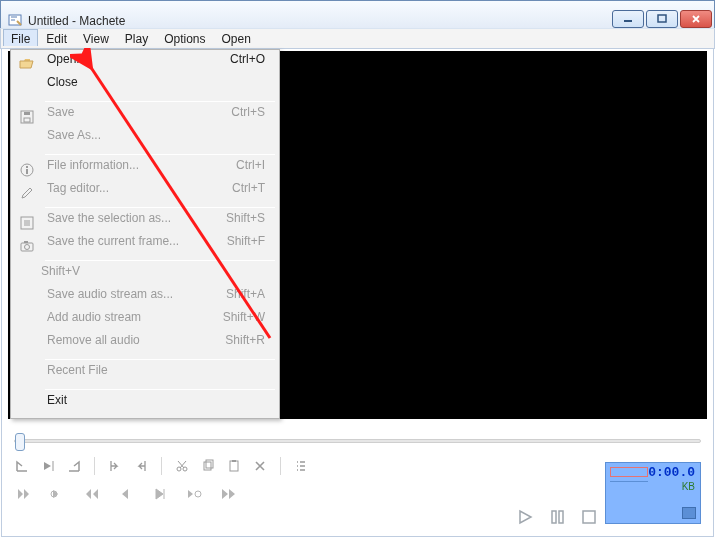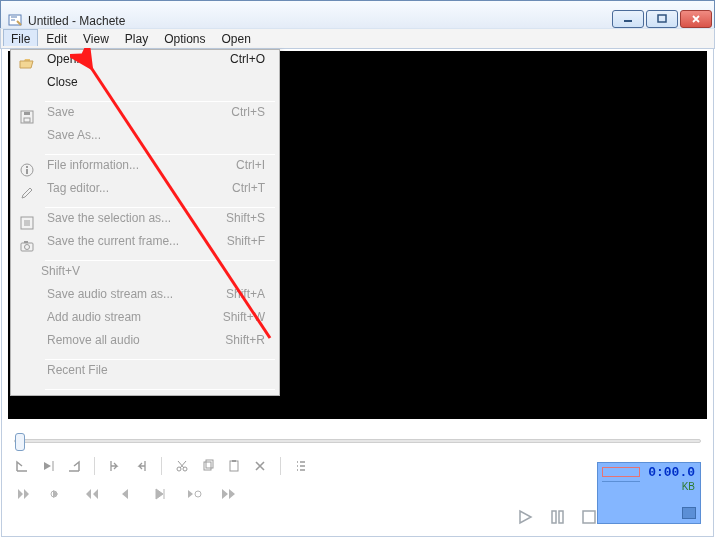--- a/index.html
+++ b/index.html
@@ -41,21 +41,21 @@
   .seek-thumb { position:absolute; left:0px; top:-7px; width:10px; height:18px; background:#eef4fc; border:1px solid #7da0c6; border-radius:3px; }
   .toolbar-row { display:flex; align-items:center; gap:10px; padding:6px 6px 0 6px;}
   .tb-icon { color:#9b9b9b; width:16px; height:16px; display:flex; align-items:center; justify-content:center; }
   .tb-sep { width:1px; height:18px; background:#d8d8d8; margin:0 2px; }
   .transport-row { display:flex; align-items:center; gap:14px; padding:10px 6px 0 6px;}
   .tp-icon { color:#b5b5b5; width:20px; height:18px; display:flex; align-items:center; justify-content:center; }
   .play-controls { position:absolute; right:108px; bottom:4px; display:flex; gap:12px;}
   .play-controls .tp-icon { color:#9fa6ad; }
 
   
-  .panel { position:absolute; right:6px; bottom:6px; width:104px; height:62px; background:#84b6ff; border:1px solid #5b8fd6; }
+  .panel { position:absolute; right:6px; bottom:6px; width:96px; height:62px; background:#84b6ff; border:1px solid #5b8fd6; }
   .panel .bar { position:absolute; left:4px; top:4px; width:38px; height:10px; border:1px solid #e67373; background:transparent; }
   .panel .time { position:absolute; right:5px; top:2px; color:#0030c7; font-family: "Consolas","Courier New",monospace; font-size:13px; font-weight:bold; }
   .panel .kb { position:absolute; right:5px; top:18px; color:#2d7a2d; font-size:10px; }
   .panel .mini { position:absolute; right:4px; bottom:4px; width:14px; height:12px; background:#5b8fd6; border:1px solid #3f6fb0;}
   .panel .line { position:absolute; left:4px; top:18px; width:38px; height:1px; background:#5b8fd6; }
 
   
   .arrow { position:absolute; left:70px; top:48px; z-index:20; pointer-events:none;}
 </style>
 </head>
@@ -342,20 +342,25 @@
   </div>
   <div class="dd-sep"></div>
 
   <div class="dd-item disabled">
     <span class="dd-icon"></span>
     <span class="dd-label">Recent File</span>
     <span class="dd-accel"></span>
   </div>
   <div class="dd-sep"></div>
 
+  <div class="dd-item enabled">
+    <span class="dd-icon"></span>
+    <span class="dd-label">Exit</span>
+    <span class="dd-accel"></span>
+  </div>
 </div>
 
 <svg class="arrow" width="230" height="310">
   <defs>
       <marker id="ah" markerWidth="12" markerHeight="12" refX="2" refY="5" orient="auto">
         <path d="M10 0L0 5l10 5L7 5z" fill="#ff1a1a"></path>
       </marker>
     </defs>
   <line x1="200" y1="290" x2="20" y2="18" stroke="#ff1a1a" stroke-width="3" marker-end="url(#ah)"></line>
 </svg>

